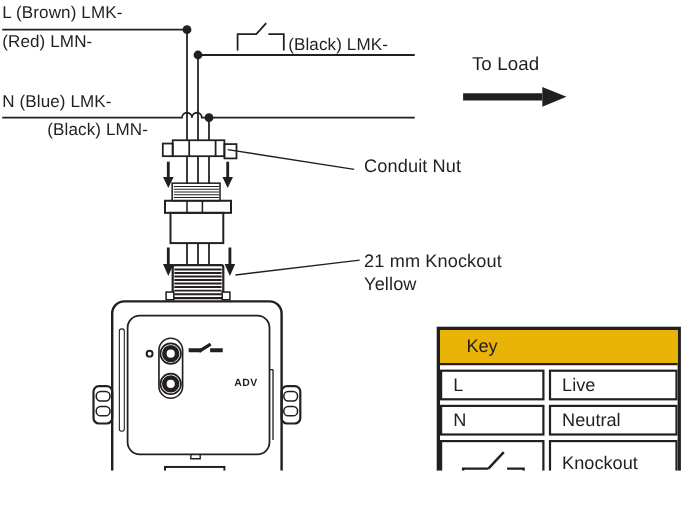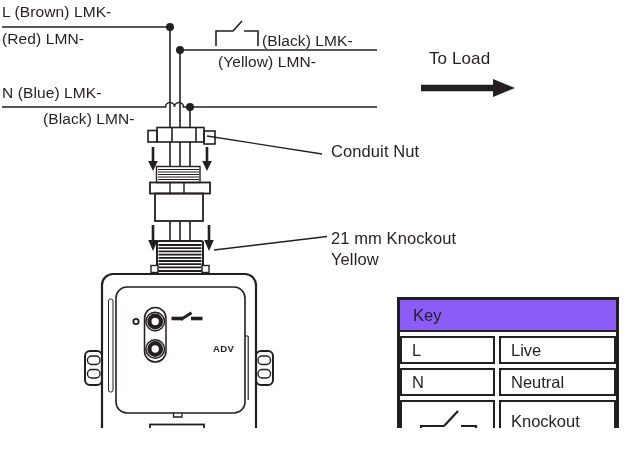--- a/index.html
+++ b/index.html
@@ -11,22 +11,22 @@
   .lbl{position:absolute;font-size:15.5px;line-height:1.1;white-space:nowrap;letter-spacing:.1px;}
   .lbl-toload{font-size:17px;}
   .lbl-callout{font-size:16.5px;}
   .lbl-adv{font-size:9.5px;font-weight:bold;letter-spacing:.4px;}
   
   .key-table{
     position:absolute;left:397px;top:297px;width:222px;height:176px;
     border:3px solid #231f20;box-sizing:border-box;background:#ffffff;
   }
   .key-header{
-    height:32px;background:#8b5cf6;border-bottom:2.5px solid #231f20;
-    display:flex;align-items:center;padding-left:13px;font-size:16.5px;
+    height:32px;background:#eab308;border-bottom:2.5px solid #231f20;
+    display:flex;align-items:center;padding-left:24px;font-size:16.5px;
     box-sizing:border-box;
   }
   .key-body{
     display:flex;flex-direction:column;gap:4px;
     height:135px;box-sizing:border-box;padding:4px 0;
   }
   .key-row{display:flex;gap:4px;}
   .key-row.small{height:28px;flex:0 0 auto;}
   .key-row.tall{flex:1;}
   .key-cell{
@@ -146,21 +146,20 @@
     <g stroke="#231f20" fill="none">
       <path d="M171.5 318.5 H183" stroke-width="3.6"></path>
       <path d="M181 319.5 L191.5 312.8" stroke-width="3"></path>
       <path d="M191 318.5 H202.5" stroke-width="3.6"></path>
     </g>
   </svg>
 
   <div class="lbl" style="left:2px;top:3px;">L (Brown) LMK-</div>
   <div class="lbl" style="left:262px;top:32px;">(Black) LMK-</div>
   <div class="lbl" style="left:2px;top:30px;">(Red) LMN-</div>
-  <div class="lbl" style="left:218px;top:53px;">(Yellow) LMN-</div>
   <div class="lbl" style="left:2px;top:84px;">N (Blue) LMK-</div>
   <div class="lbl" style="left:2px;top:110px;margin-left:41px;">(Black) LMN-</div>
   <div class="lbl lbl-toload" style="left:429px;top:50px;">To Load</div>
   <div class="lbl lbl-callout" style="left:331px;top:142px;">Conduit Nut</div>
   <div class="lbl lbl-callout" style="left:331px;top:229px;">21 mm Knockout</div>
   <div class="lbl lbl-callout" style="left:331px;top:250px;">Yellow</div>
   <div class="lbl lbl-adv" style="left:169px;top:344px;margin-left:44px;">ADV</div>
 
   <div class="key-table">
     <div class="key-header">Key</div>

